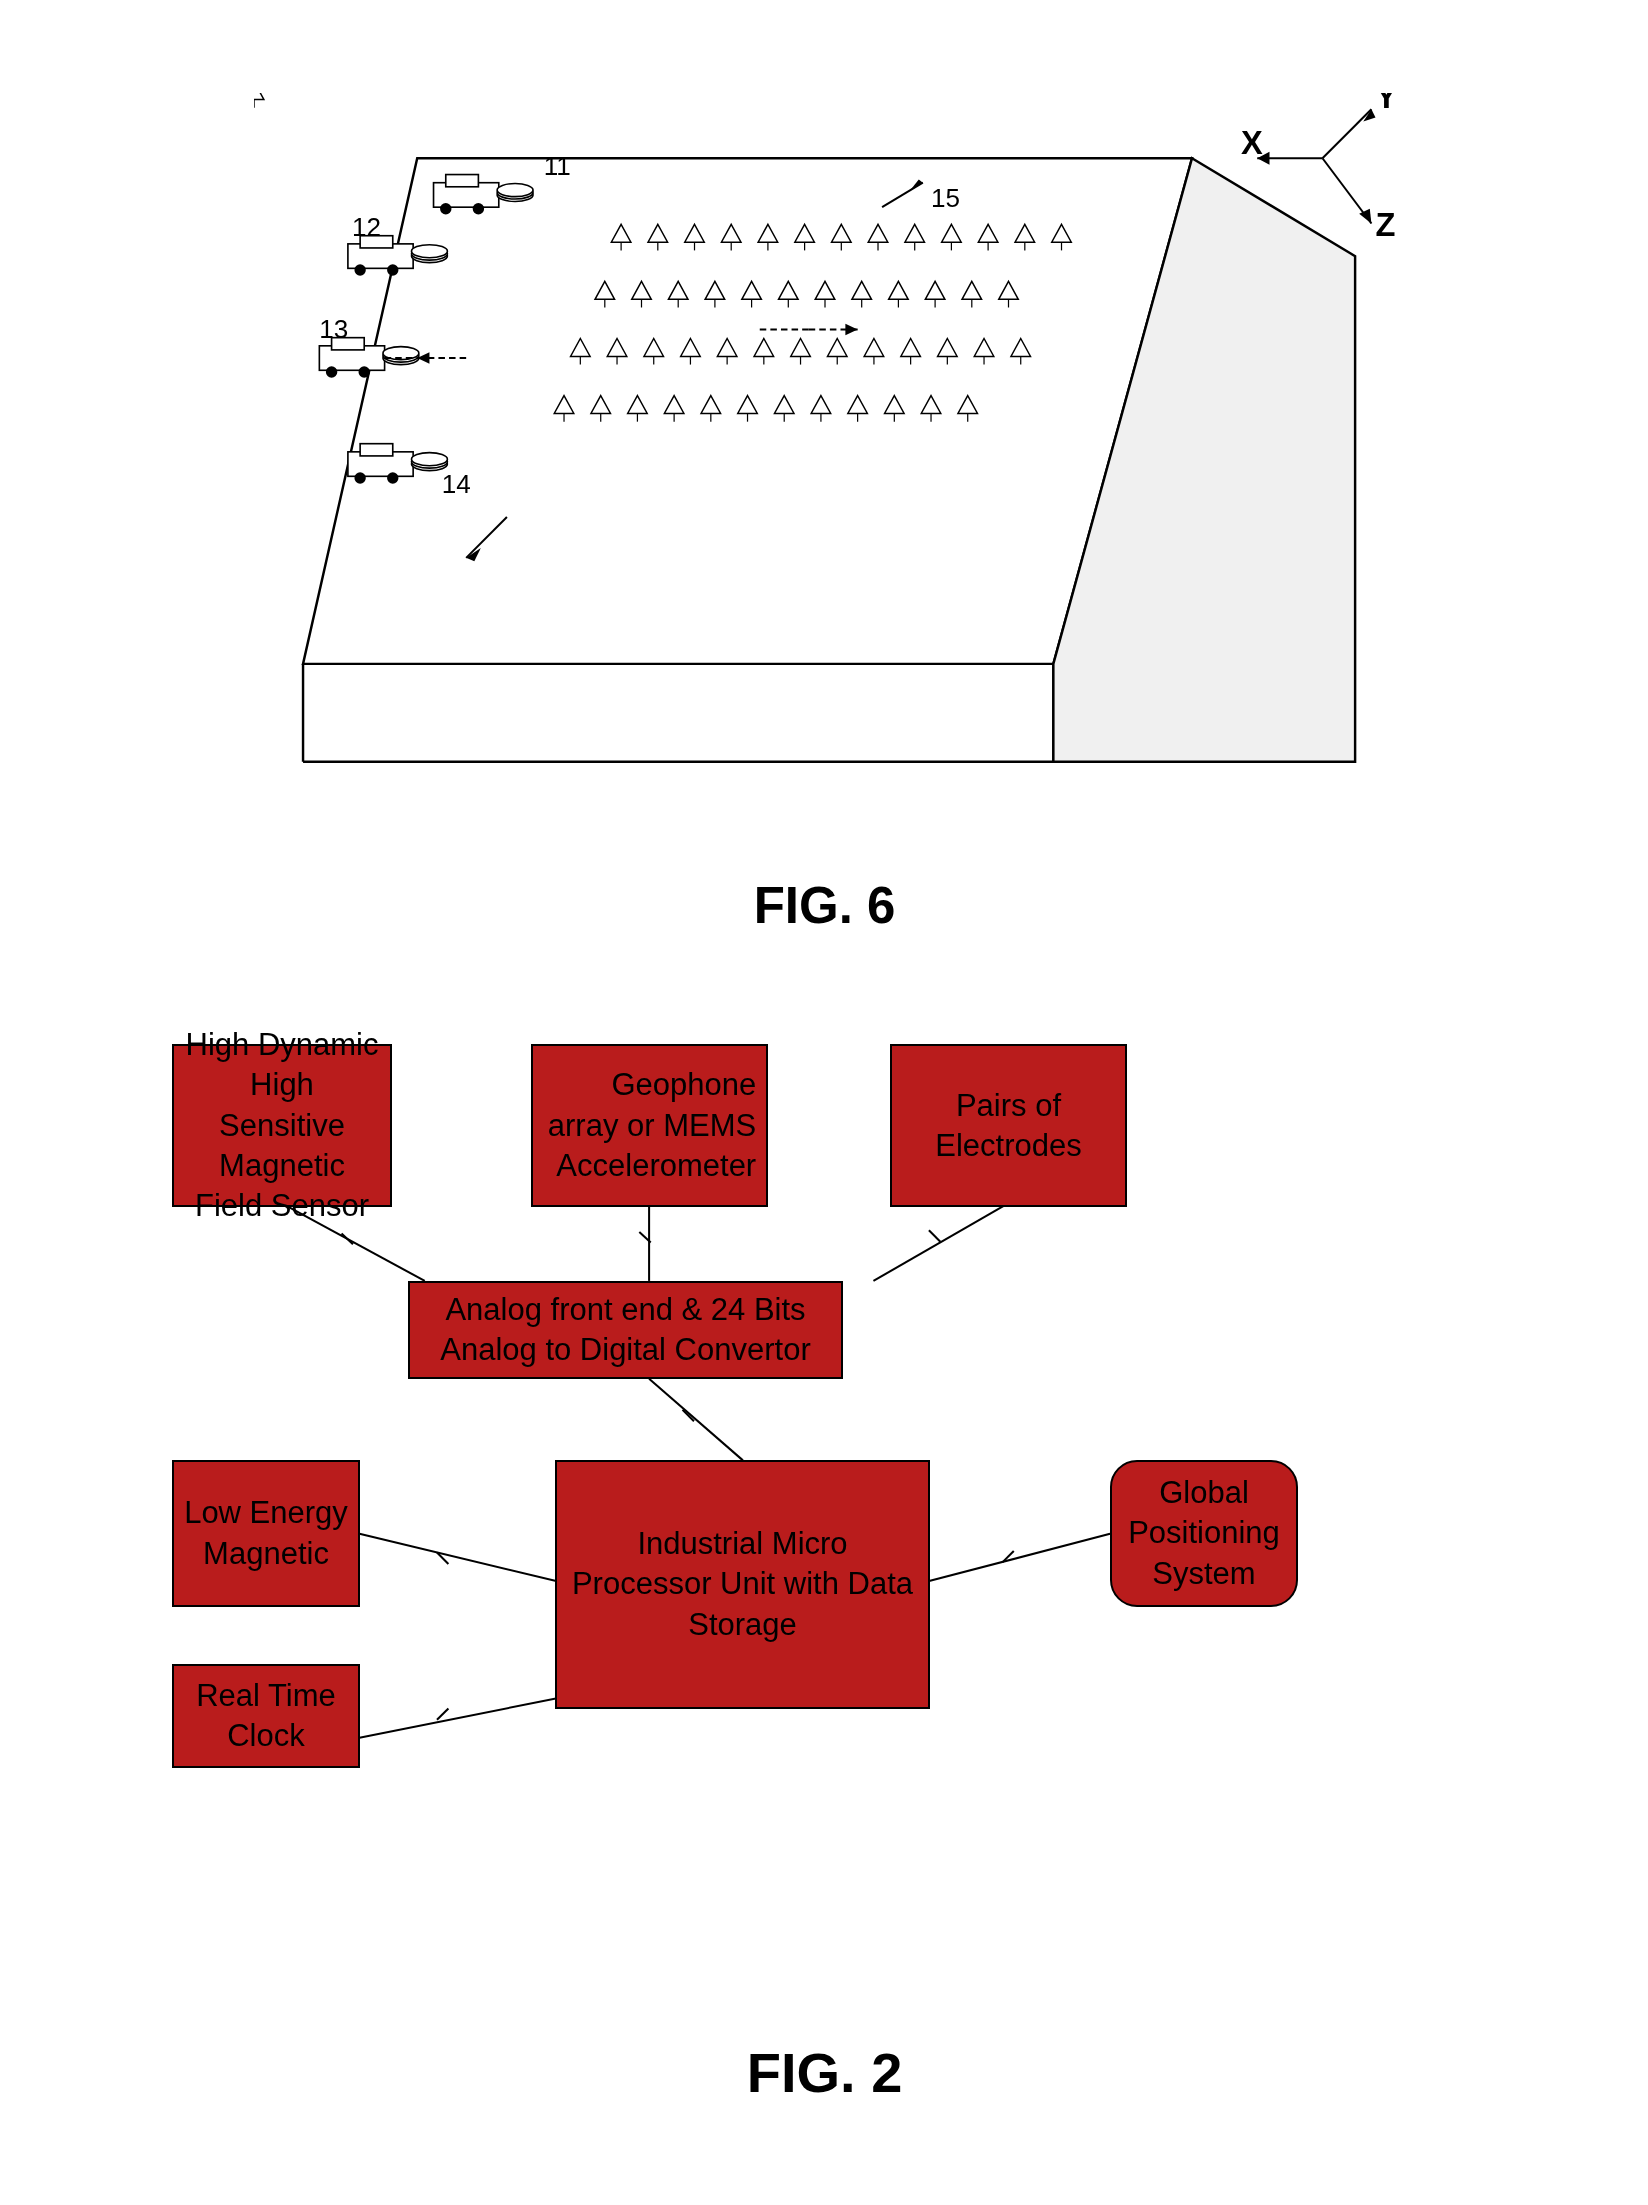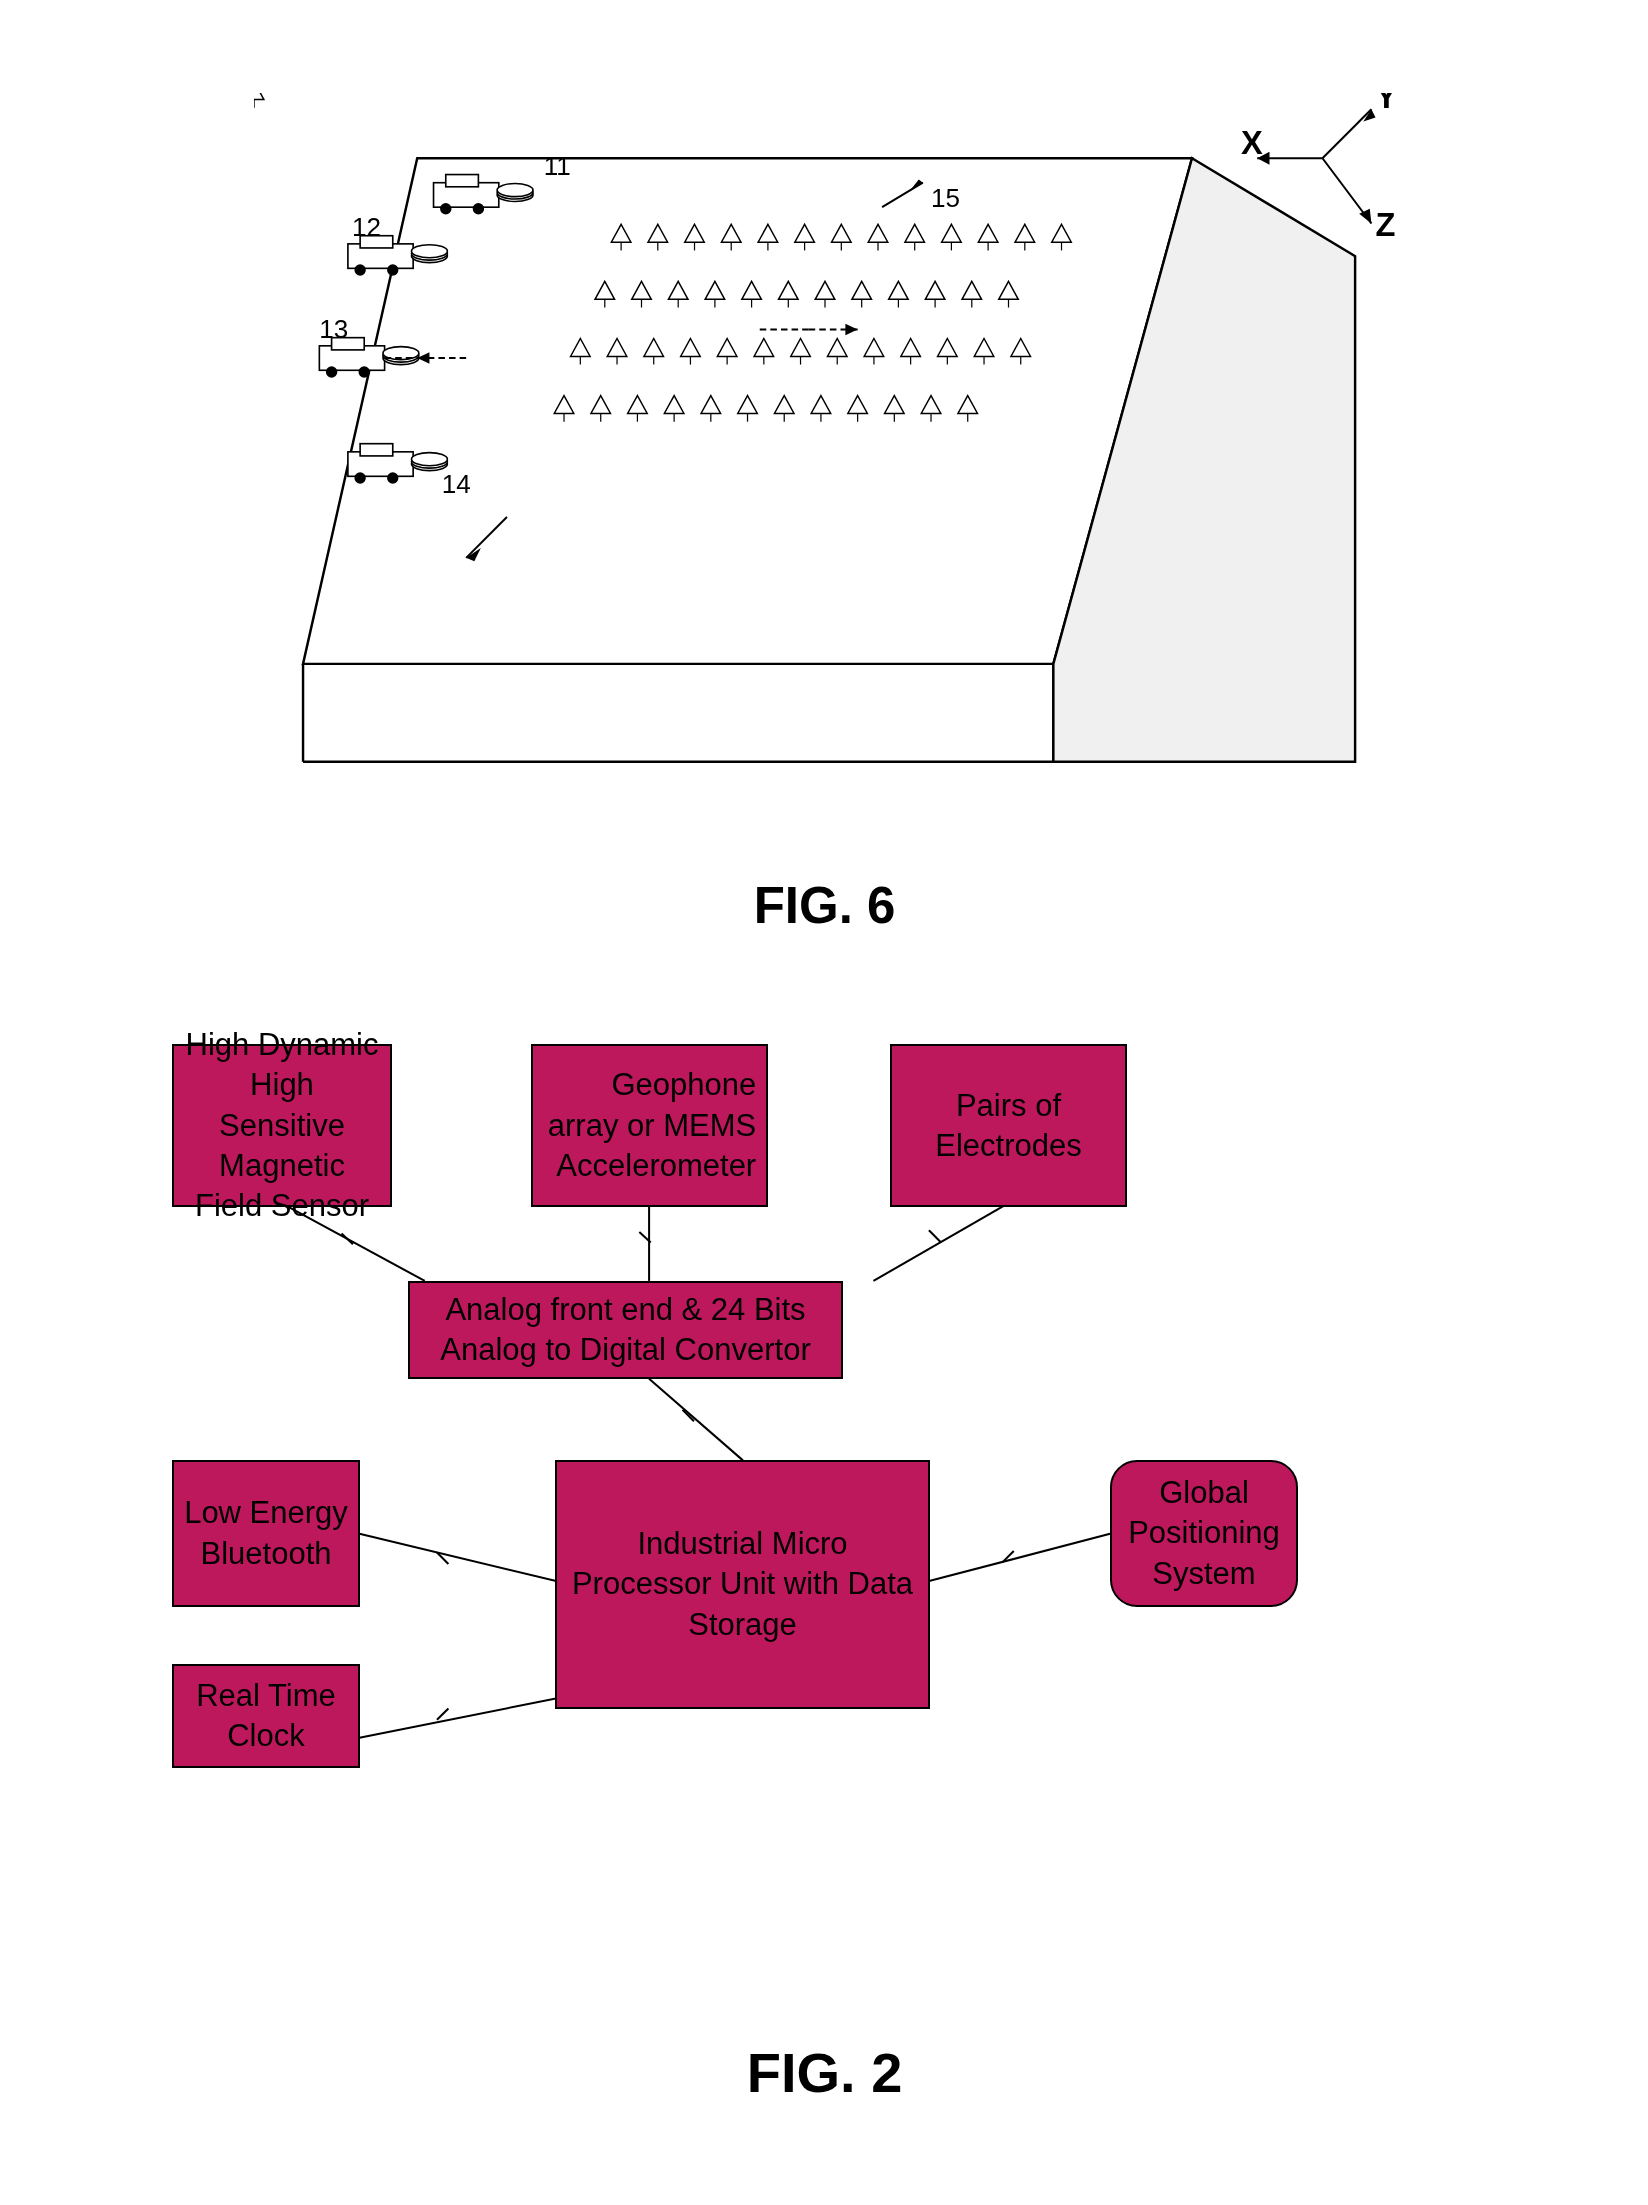--- a/index.html
+++ b/index.html
@@ -51,21 +51,21 @@
     .fig2-diagram {
       position: relative;
       width: 1387px;
       height: 979px;
     }
 
     
     .box {
       position: absolute;
       border: 2.4px solid #000;
-      background: #be185d;
+      background: #b91c1c;
       display: flex;
       align-items: center;
       justify-content: center;
       text-align: center;
       font-size: 31px;
       line-height: 1.3;
       padding: 9.8px;
     }
 
     .fig2-caption {
@@ -284,21 +284,21 @@
 
     <div class="box" style="left:759px; top:16.3px; width:237px; height:163px;">
       <span>Pairs of Electrodes</span>
     </div>
 
     <div class="box" style="left:277px; top:253px; width:435px; height:98px;">
       <span>Analog front end &amp; 24 Bits Analog to Digital Convertor</span>
     </div>
 
     <div class="box" style="left:41px; top:432px; width:188px; height:147px;">
-      <span>Low Energy Bluetooth</span>
+      <span>Low Energy Magnetic</span>
     </div>
 
     <div class="box" style="left:979px; top:432px; width:188px; height:147px;border-radius:27px;">
       <span>Global Positioning System</span>
     </div>
 
     <div class="box" style="left:424px; top:432px; width:375px; height:249px;">
       <span>Industrial Micro Processor Unit with Data Storage</span>
     </div>
 

